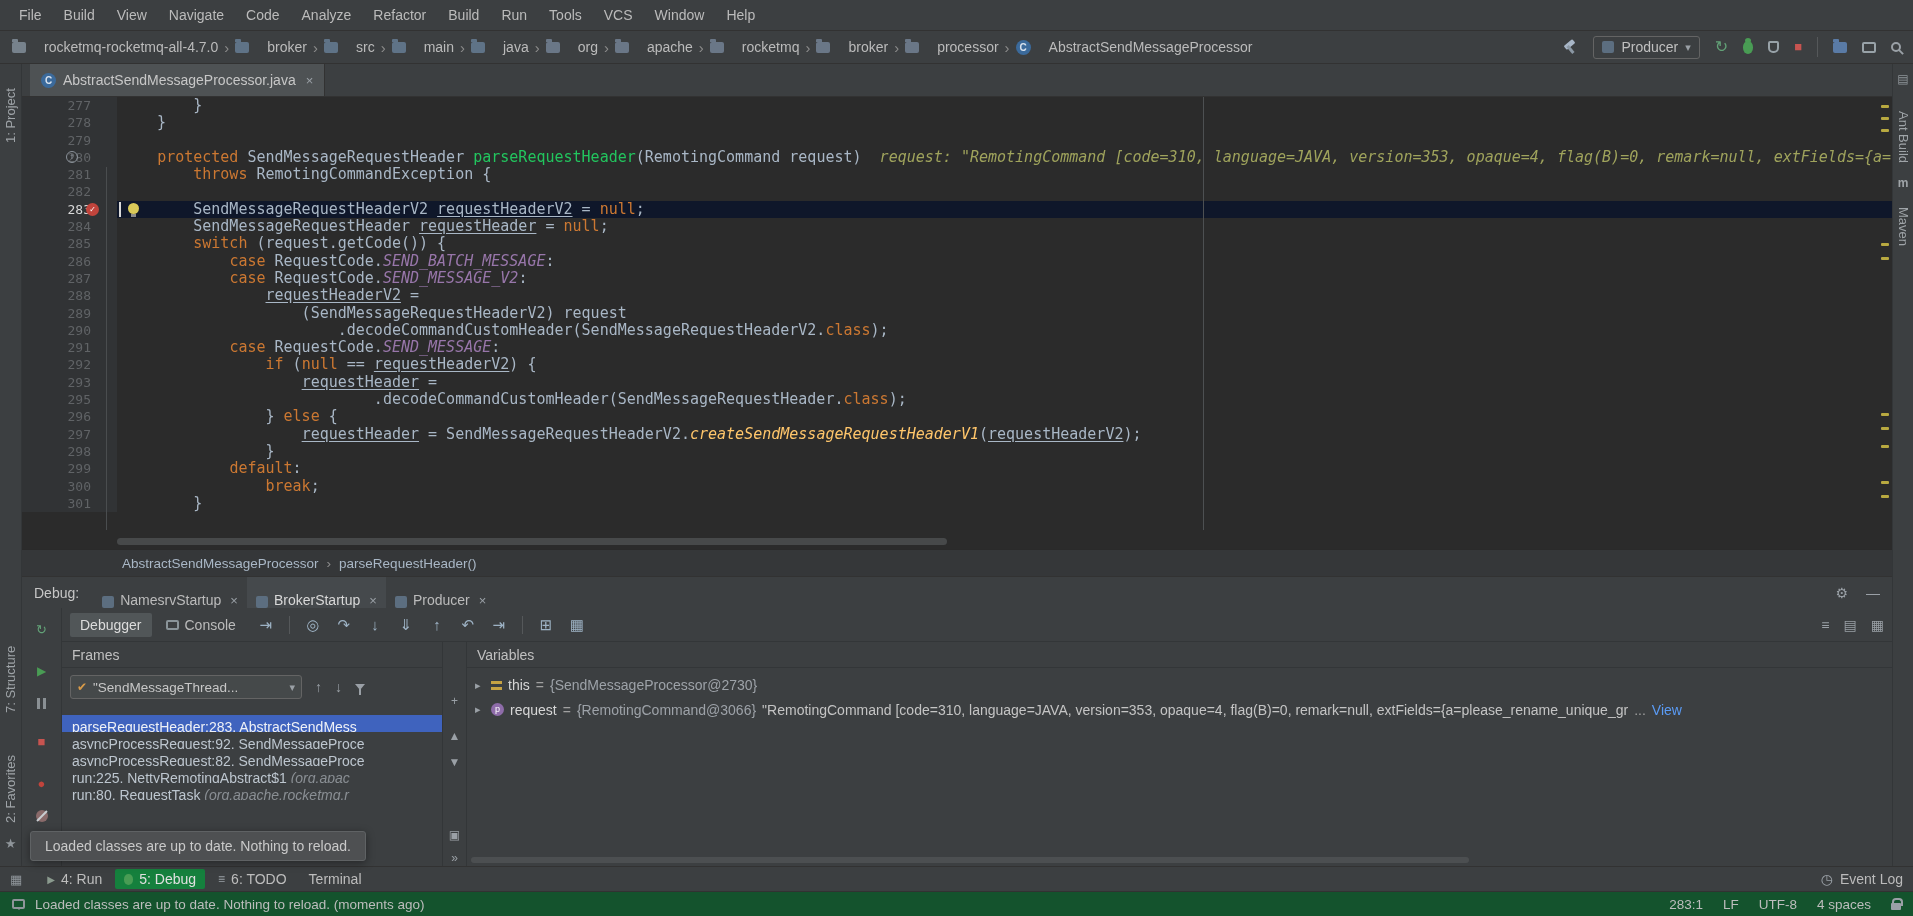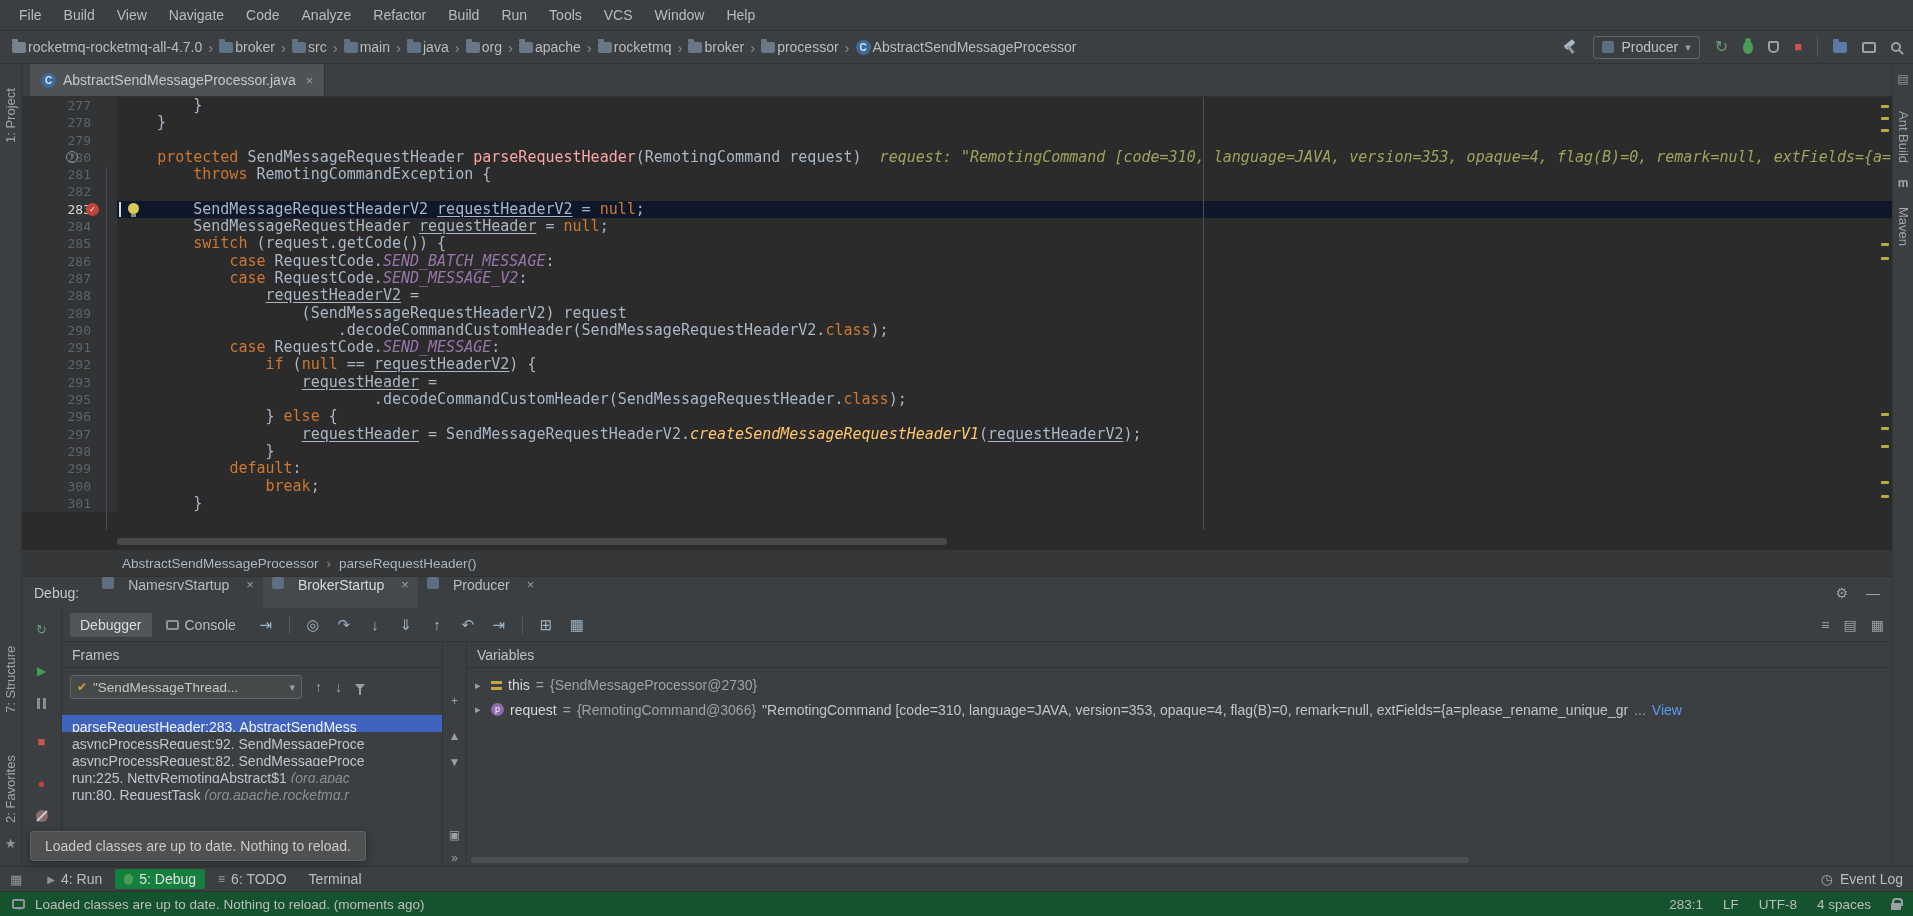--- a/index.html
+++ b/index.html
@@ -8,21 +8,21 @@
        font-family:"Liberation Sans",sans-serif;font-size:14px}
 
   
   .menubar{height:30px;display:flex;align-items:center;padding-left:8px;background:#3c3f41}
   .menu-item{padding:0 11px;color:#bbbbbb;cursor:default}
 
   
   .navbar{height:34px;display:flex;align-items:center;background:#3c3f41;
           border-top:1px solid #323232;border-bottom:1px solid #323232;padding:0 12px}
   .crumbs{display:flex;align-items:center;flex:1;min-width:0;white-space:nowrap;overflow:hidden}
-  .crumb{display:inline-flex;align-items:center;gap:2px;color:#bbbbbb}
+  .crumb{display:inline-flex;align-items:center;gap:18px;color:#bbbbbb}
   .crumb-sep{color:#8c8c8c;margin:0 6px;font-size:15px}
   .ci{width:14px;height:11px;background:#5f7387;border-radius:2px;position:relative;display:inline-block}
   .ci::before{content:'';position:absolute;left:0;top:-3px;width:6px;height:3px;background:inherit;border-radius:1px 1px 0 0}
   .ci-project{background:#77828c}
   .ci-pkg{background:#6a7787}
   .ci-class{width:15px;height:15px;border-radius:50%;background:#3b6a9b;color:#d8e2ee;
             font-size:10px;line-height:15px;text-align:center;font-weight:bold}
   .ci-class::before{display:none}
   .nav-right{margin-left:auto;display:flex;align-items:center;gap:15px}
   .i-hammer{width:17px;height:17px;position:relative;display:inline-block}
@@ -78,41 +78,41 @@
   .ctext{flex:1;padding-left:4px;color:#a9b7c6}
   .exec .ctext{background:#0f172a}
   .caret{position:absolute;left:97px;top:1px;bottom:1px;width:2px;background:#d8d8d8;z-index:3}
   .bulb{position:absolute;left:106px;top:2px;width:11px;height:11px;border-radius:50%;background:#d9c959;z-index:3}
   .bulb::before{content:'';position:absolute;bottom:-3px;left:3px;width:5px;height:3px;background:#8a8a8a}
   .bpic{position:absolute;left:64px;top:2px;width:13px;height:13px;border-radius:50%;background:#c1443c;color:#fff;
         font-size:9px;line-height:13px;text-align:center}
   .bpic::after{content:'✓'}
   .ovic{position:absolute;left:44px;top:2px;width:12px;height:12px;border-radius:50%;border:1px solid #8a9199;color:#8a9199}
   .ovarr{position:absolute;left:0;top:-2px;width:10px;font-size:9px;line-height:12px;text-align:center}
-  .sg-t{color:#a9b7c6}.sg-k{color:#cc7832}.sg-m{color:#fca5a5}
+  .sg-t{color:#a9b7c6}.sg-k{color:#cc7832}.sg-m{color:#22c55e}
   .sg-c{color:#9876aa;font-style:italic}
   .sg-u{color:#a9b7c6;text-decoration:underline;text-underline-offset:2px}
   .sg-s{color:#ffc66b;font-style:italic}
   .sg-h{color:#9fa35c;font-style:italic}
   .fold-line{position:absolute;left:84px;top:70px;height:363px;width:1px;background:#4a4d4f}
   .margin-line{position:absolute;left:1181px;top:0;bottom:19px;width:1px;background:#4d5052;z-index:1}
   .stripe{position:absolute;right:0;top:0;bottom:0;width:14px;z-index:4}
   .tick{position:absolute;right:3px;width:8px;height:3px;background:#b8a940;border-radius:1px}
   .hscroll{position:absolute;left:95px;bottom:4px;width:830px;height:7px;background:#5a5d5f;border-radius:4px;opacity:.6;z-index:5}
 
   
   .edcrumb{height:27px;display:flex;align-items:center;background:#353739;border-top:1px solid #2a2a2a;
            padding-left:100px;gap:8px;color:#a9b7c6;font-size:13.5px}
   .edcrumb .sep{color:#8c8c8c}
 
   
   .debug{height:290px;background:#3c3f41;border-top:1px solid #323232;display:flex;flex-direction:column}
   .debug-header{height:31px;display:flex;align-items:center;padding:0 12px;gap:4px}
   .debug-label{margin-right:10px;color:#c7c7c7}
-  .stab{display:flex;align-items:flex-start;gap:14px;height:31px;padding:0 9px;color:#bbbbbb;cursor:pointer}
+  .stab{display:flex;align-items:flex-end;gap:6px;height:31px;padding:0 9px;color:#bbbbbb;cursor:pointer}
   .stab.active{background:#45494c;color:#d8d8d8}
   .dh-right{margin-left:auto;display:flex;align-items:center;gap:18px;color:#9aa0a6;font-size:14px}
   .debug-body{flex:1;display:flex;min-height:0}
   .drail{flex:0 0 40px;position:relative;border-right:1px solid #333638}
   .rail-ico{position:absolute;left:0;width:100%;display:flex;justify-content:center;font-size:13px}
   .g-resume{color:#499c54;font-size:12px}
   .g-bp{color:#c1443c;font-size:13px}
   .i-pause{width:9px;height:11px;border-left:3px solid #8a9094;border-right:3px solid #8a9094}
   .i-mute{width:12px;height:12px;border-radius:50%;background:#8a6a6a;position:relative}
   .i-mute::after{content:'';position:absolute;left:-1px;top:5px;width:14px;height:2px;background:#c9cdd1;transform:rotate(-45deg)}

